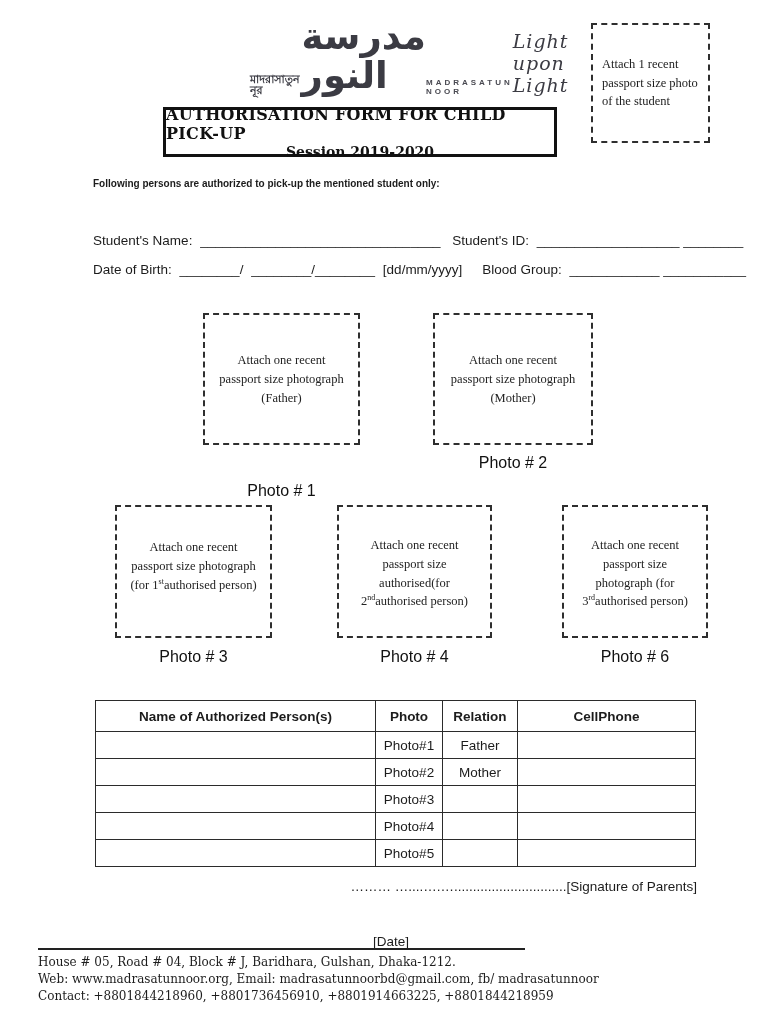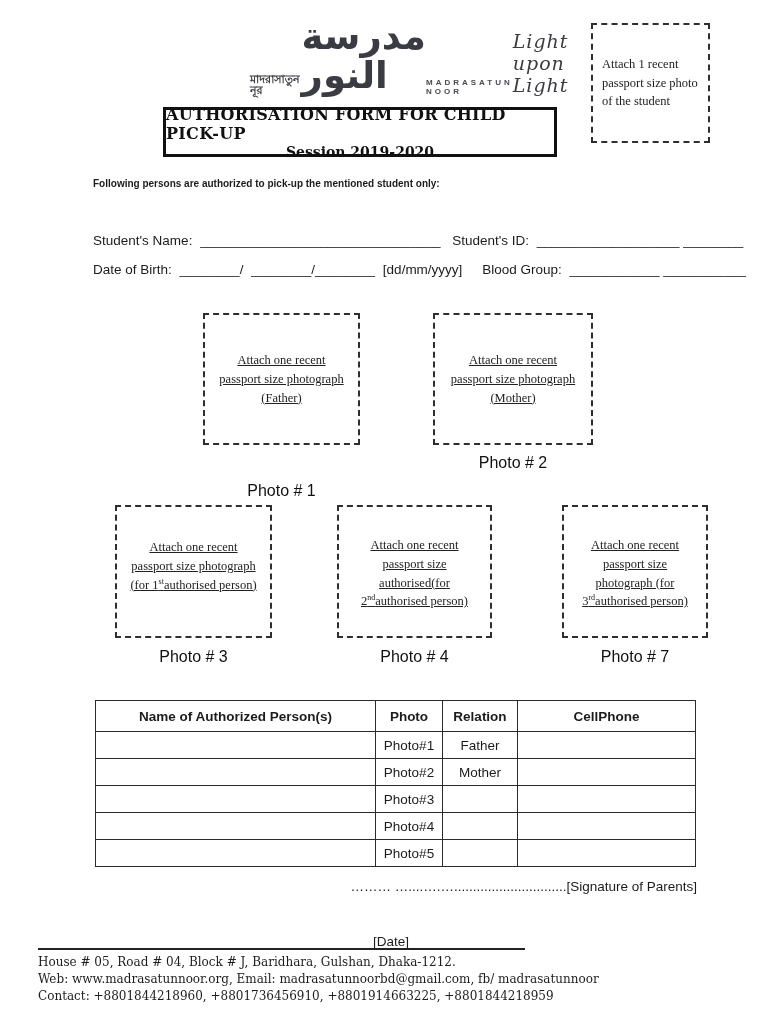--- a/index.html
+++ b/index.html
@@ -30,21 +30,21 @@
   
   .intro { position:absolute; left:93px; top:178px; font-size:10px; font-weight:bold; }
   .field-row { position:absolute; left:93px; white-space:nowrap; font-size:13.5px; }
   .row-name { top:233px; }
   .row-dob  { top:262px; }
   .blank { letter-spacing:0; }
   .ml8 { margin-left:8px; } .ml4 { margin-left:4px; } .ml16 { margin-left:16px; }
   
   .pbox {
     position:absolute; box-sizing:border-box; border:2px dashed #2e2e2e; text-align:center;
-    font-family:"Liberation Serif", serif; font-size:12.5px; line-height:1.5; color:#222;text-decoration:underline;
+    font-family:"Liberation Serif", serif; font-size:12.5px; line-height:1.5; color:#222;
   }
   .pbox1 { left:203px; top:313px; width:157px; height:132px; padding-top:36px; }
   .pbox2 { left:433px; top:313px; width:160px; height:132px; padding-top:36px; }
   .pbox3 { left:115px; top:505px; width:157px; height:133px; padding-top:31px; }
   .pbox4 { left:337px; top:505px; width:155px; height:133px; padding-top:29px; }
   .pbox5 { left:562px; top:505px; width:146px; height:133px; padding-top:29px; }
   .ord { font-size:8px; vertical-align:super; }
   .plabel { position:absolute; text-align:center; font-size:16px; color:#111; }
   .plabel1 { left:203px; top:454px; width:157px;margin-top:28px; }
   .plabel2 { left:433px; top:454px; width:160px; }
@@ -135,21 +135,21 @@
     <div><span>2</span><span class="ord">nd</span><span>authorised person)</span></div>
   </div>
   <div class="plabel plabel4">Photo # 4</div>
 
   <div class="pbox pbox5">
     <div>Attach one recent</div>
     <div>passport size</div>
     <div>photograph (for</div>
     <div><span>3</span><span class="ord">rd</span><span>authorised person)</span></div>
   </div>
-  <div class="plabel plabel5">Photo # 7</div>
+  <div class="plabel plabel5">Photo # 6</div>
 
   <table class="auth-table">
     <colgroup>
         <col class="col-name">
         <col class="col-photo">
         <col class="col-rel">
         <col class="col-cell">
       </colgroup>
     <tbody>
         <tr>

